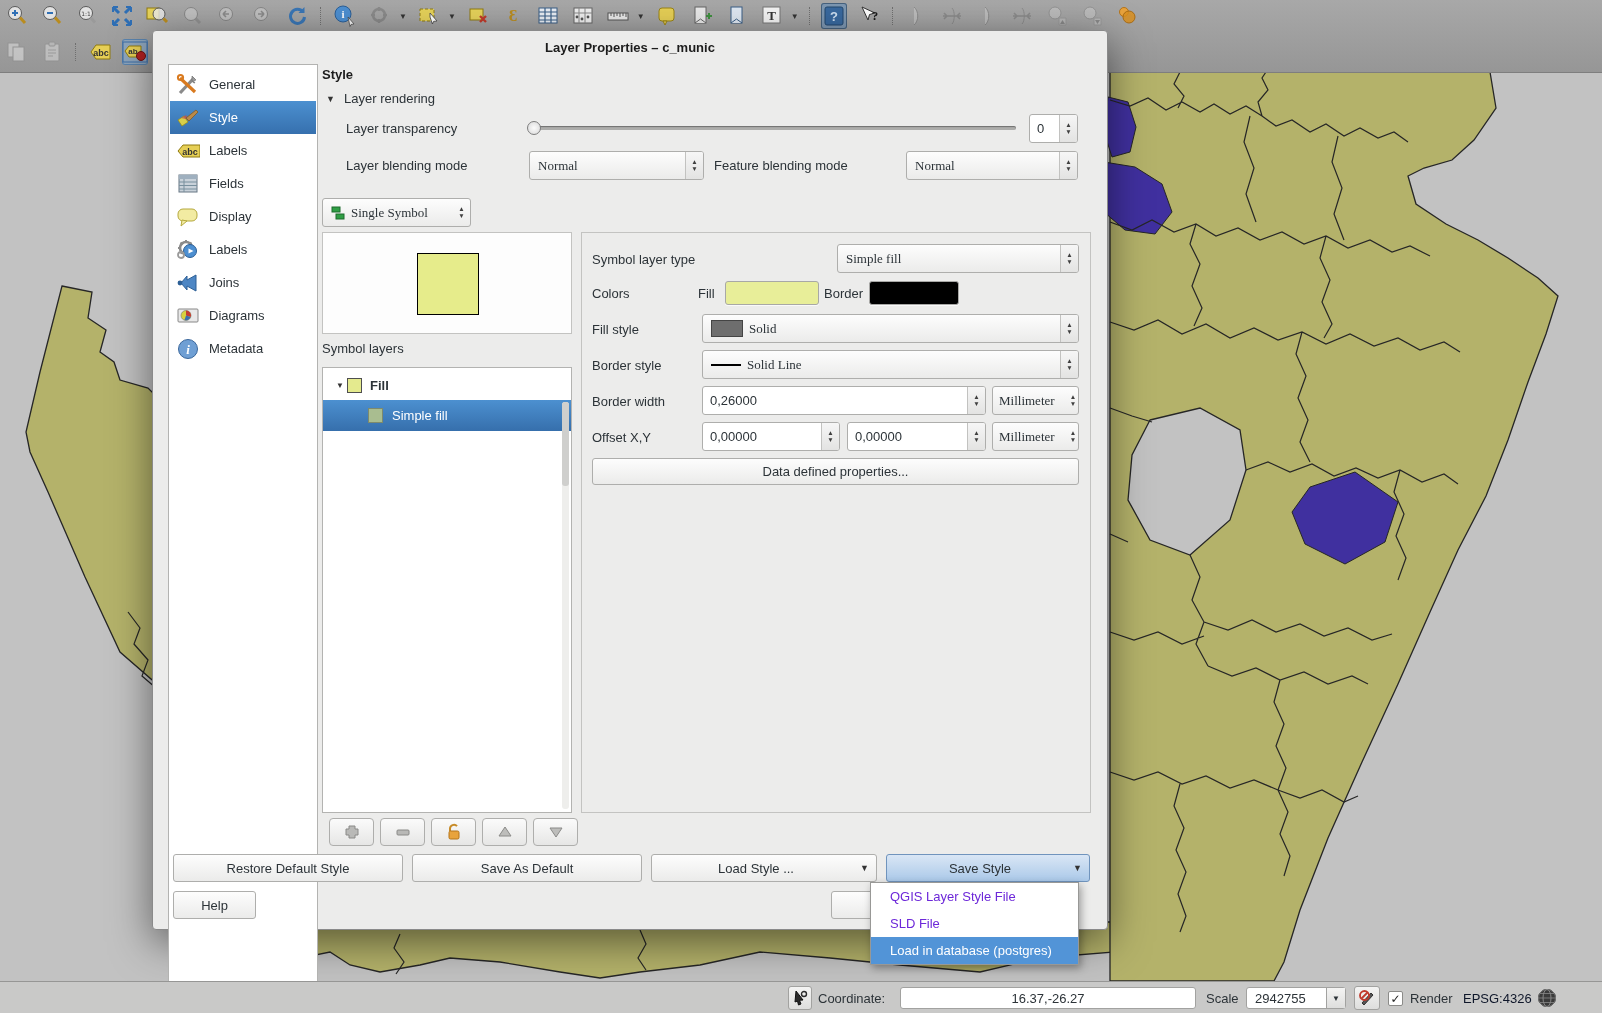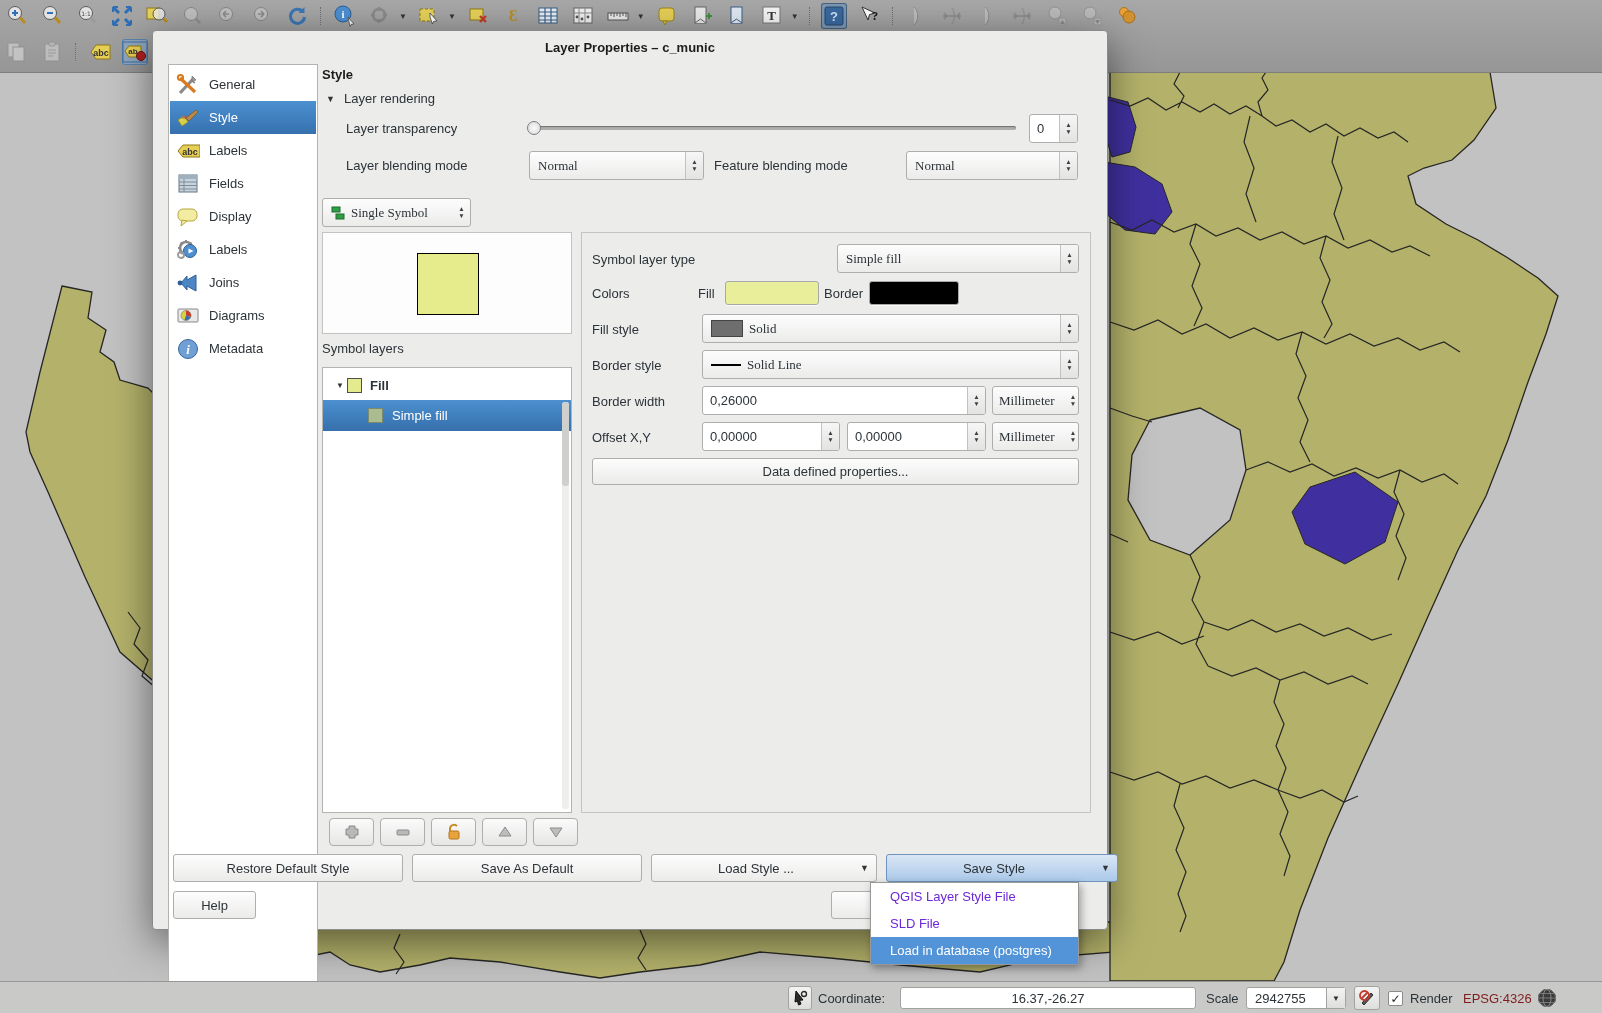--- a/index.html
+++ b/index.html
@@ -72,21 +72,21 @@
   
   .statusbar{position:absolute;left:0;top:981px;width:1602px;height:32px;
     background:#c9c9c8;border-top:1px solid #969695;box-sizing:border-box;}
   .sb-item{position:absolute;top:0;height:32px;display:flex;align-items:center;}
   .sb-input{position:absolute;top:5px;height:22px;background:#fff;border:1px solid #a2a2a0;
     border-radius:3px;display:flex;align-items:center;justify-content:center;box-sizing:border-box;}
   .sb-btn{position:absolute;top:4px;height:24px;border:1px solid #a2a2a0;border-radius:3px;
     background:linear-gradient(#f4f4f3,#dededd);display:flex;align-items:center;justify-content:center;box-sizing:border-box;}
   .checkbox{position:absolute;top:9px;width:15px;height:15px;background:#fff;border:1px solid #8b8b89;
     border-radius:2px;display:flex;align-items:center;justify-content:center;font-size:12px;color:#222;box-sizing:border-box;}
-  .muted{color:#7f1d1d;}
+  .muted{color:#0f172a;}
 </style>
 </head>
 <body>
 
 <div id="screen">
 
   <svg id="map" width="1602" height="909" viewBox="0 0 1602 909">
     <rect x="0" y="0" width="1602" height="909" fill="#c2c2c2"></rect>
 
     <polygon fill="#b4b26a" stroke="#262626" stroke-width="1.3" points="62,214 92,220 88,246 106,258 100,280 114,290 120,308 148,316 162,330 166,620 120,580 85,505 48,420 30,380 26,360 40,300"></polygon>
@@ -628,21 +628,21 @@
 
       <div class="btn" style="left:10px;top:225px;width:487px;height:27px">Data defined properties...</div>
     </div>
 
     <div class="btn" style="left:20px;top:823px;width:230px;height:28px">Restore Default Style</div>
     <div class="btn" style="left:259px;top:823px;width:230px;height:28px">Save As Default</div>
     <div class="btn" style="left:498px;top:823px;width:226px;height:28px">
       <span style="flex:1;text-align:center">Load Style ...</span>
       <span class="onedrop">▼</span>
     </div>
-    <div class="btn savebtn" style="left:733px;top:823px;width:232px;height:28px">
+    <div class="btn savebtn" style="left:733px;top:823px;width:204px;height:28px">
       <span style="flex:1;text-align:center">Save Style</span>
       <span class="onedrop">▼</span>
     </div>
     <div class="btn" style="left:20px;top:860px;width:83px;height:28px">Help</div>
     <div class="btn" style="left:678px;top:860px;width:112px;height:28px">Apply</div>
   </div>
 
   <div class="menu">
     <div class="menu-item">QGIS Layer Style File</div>
     <div class="menu-item">SLD File</div>

